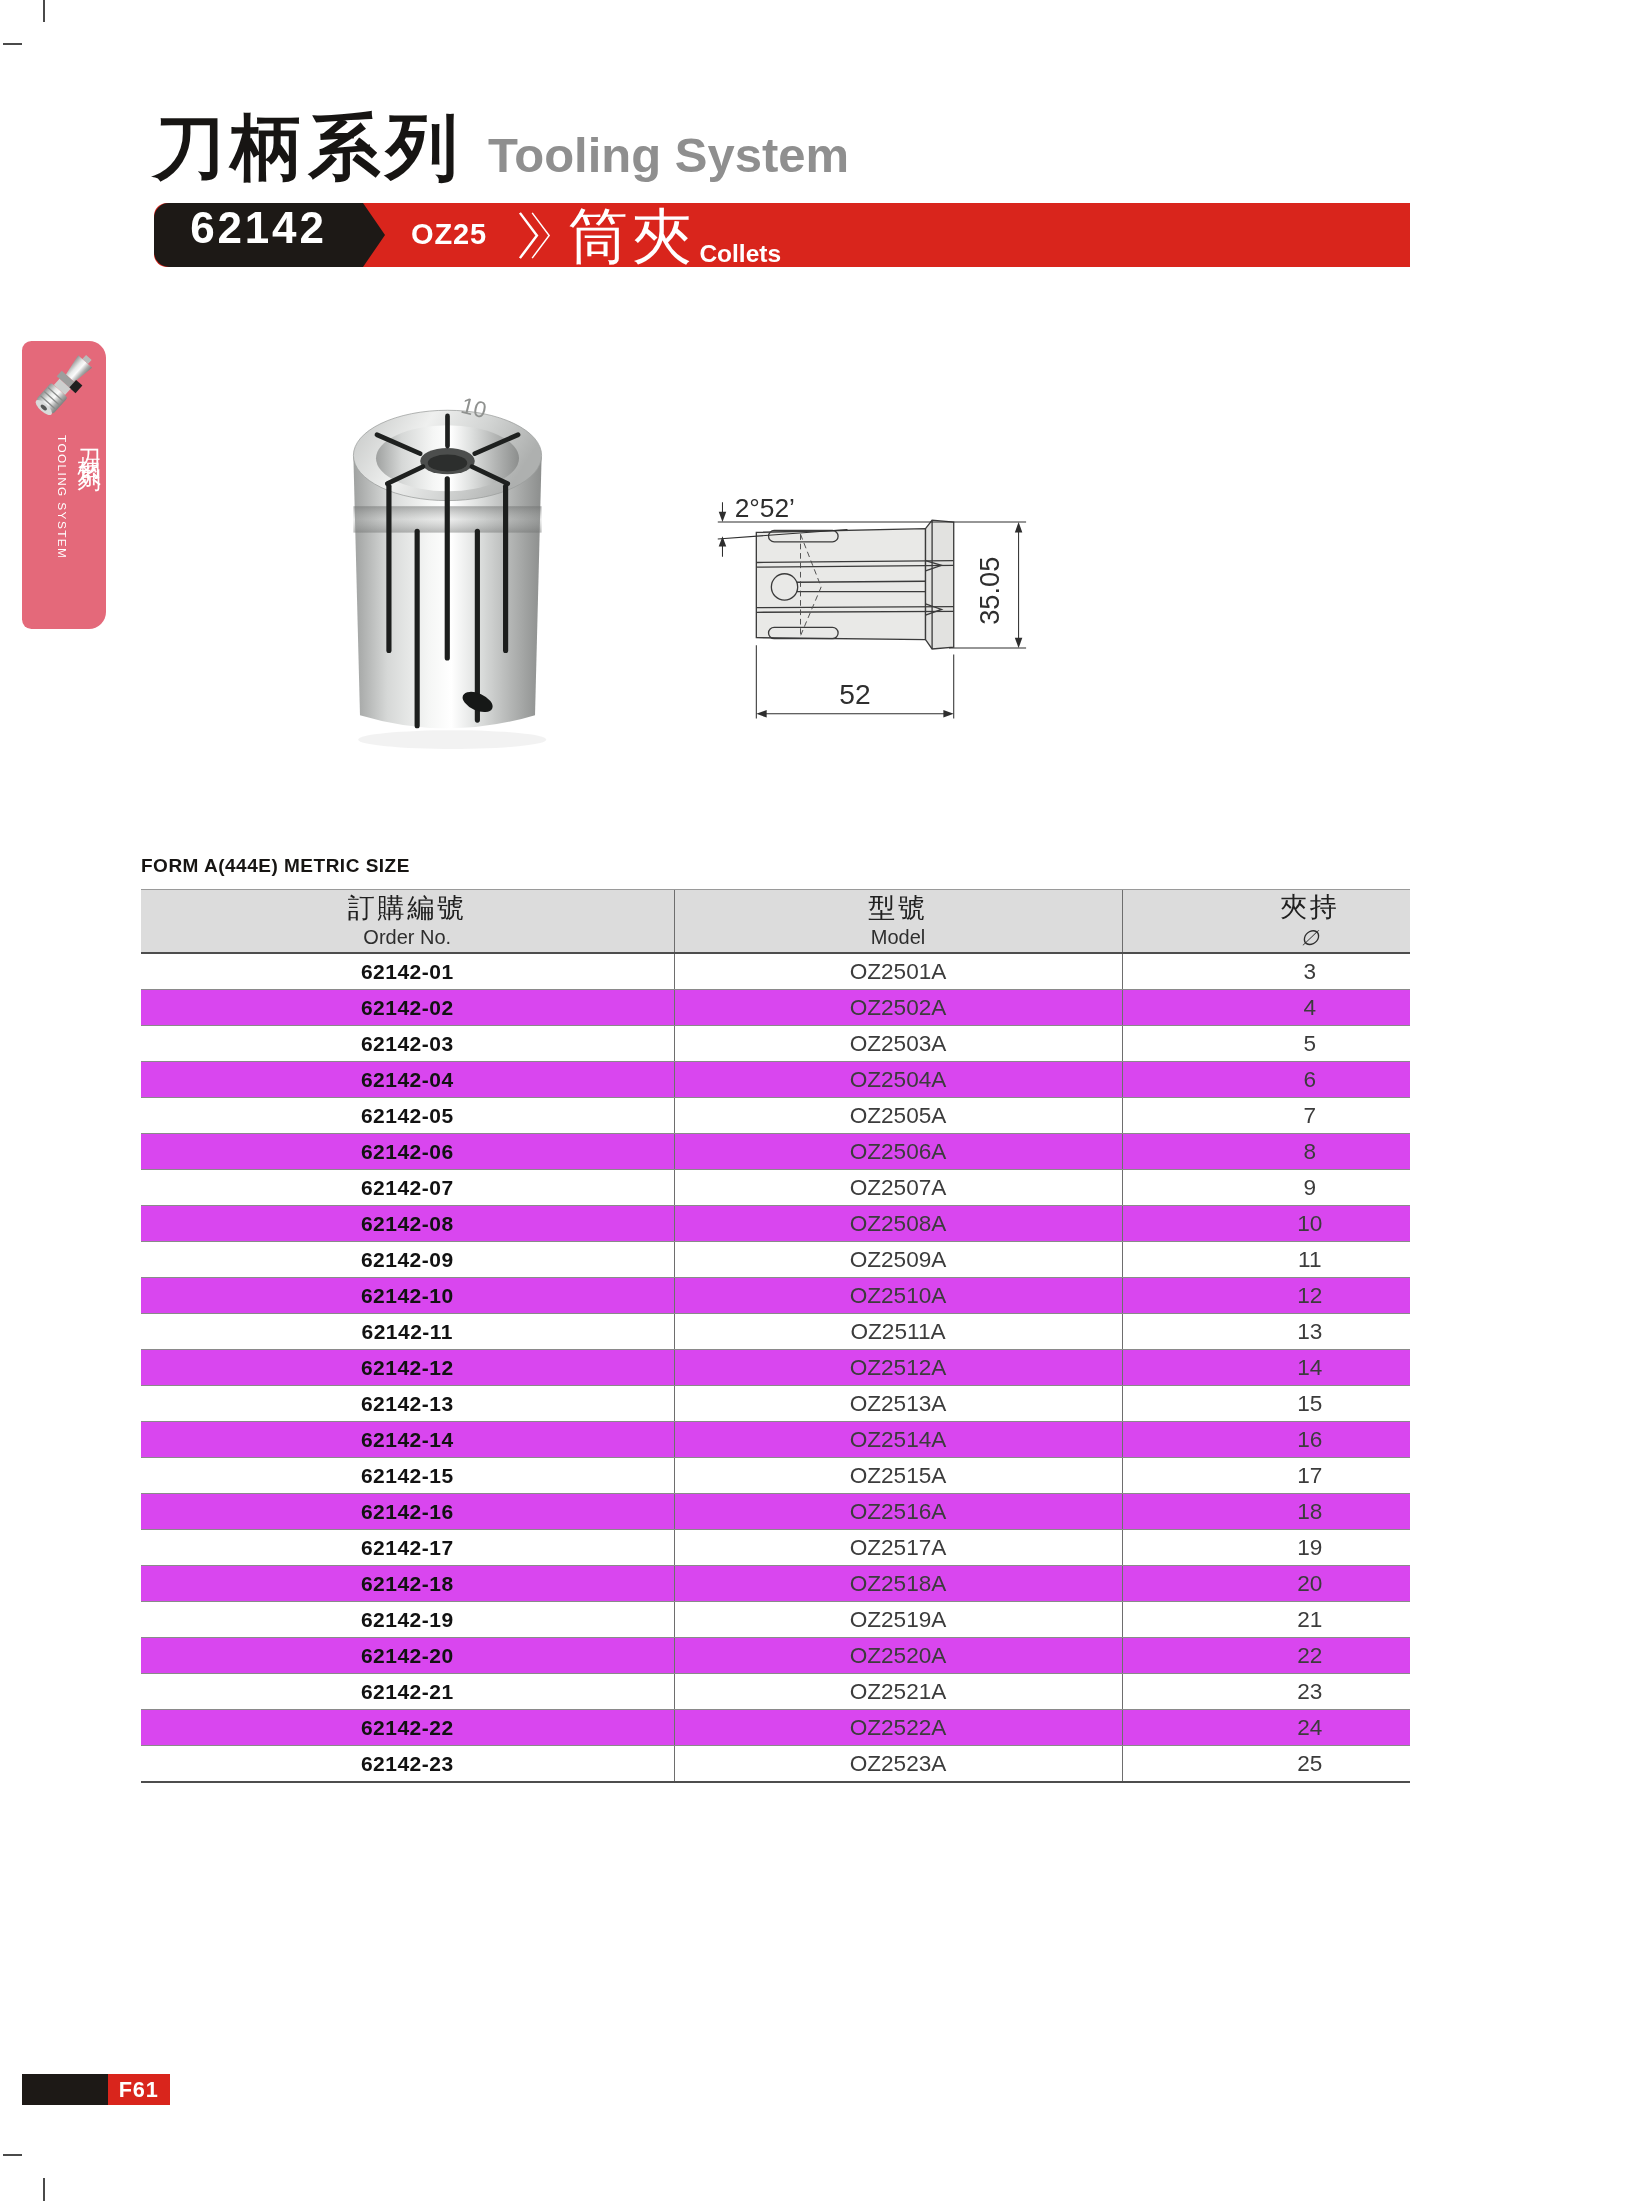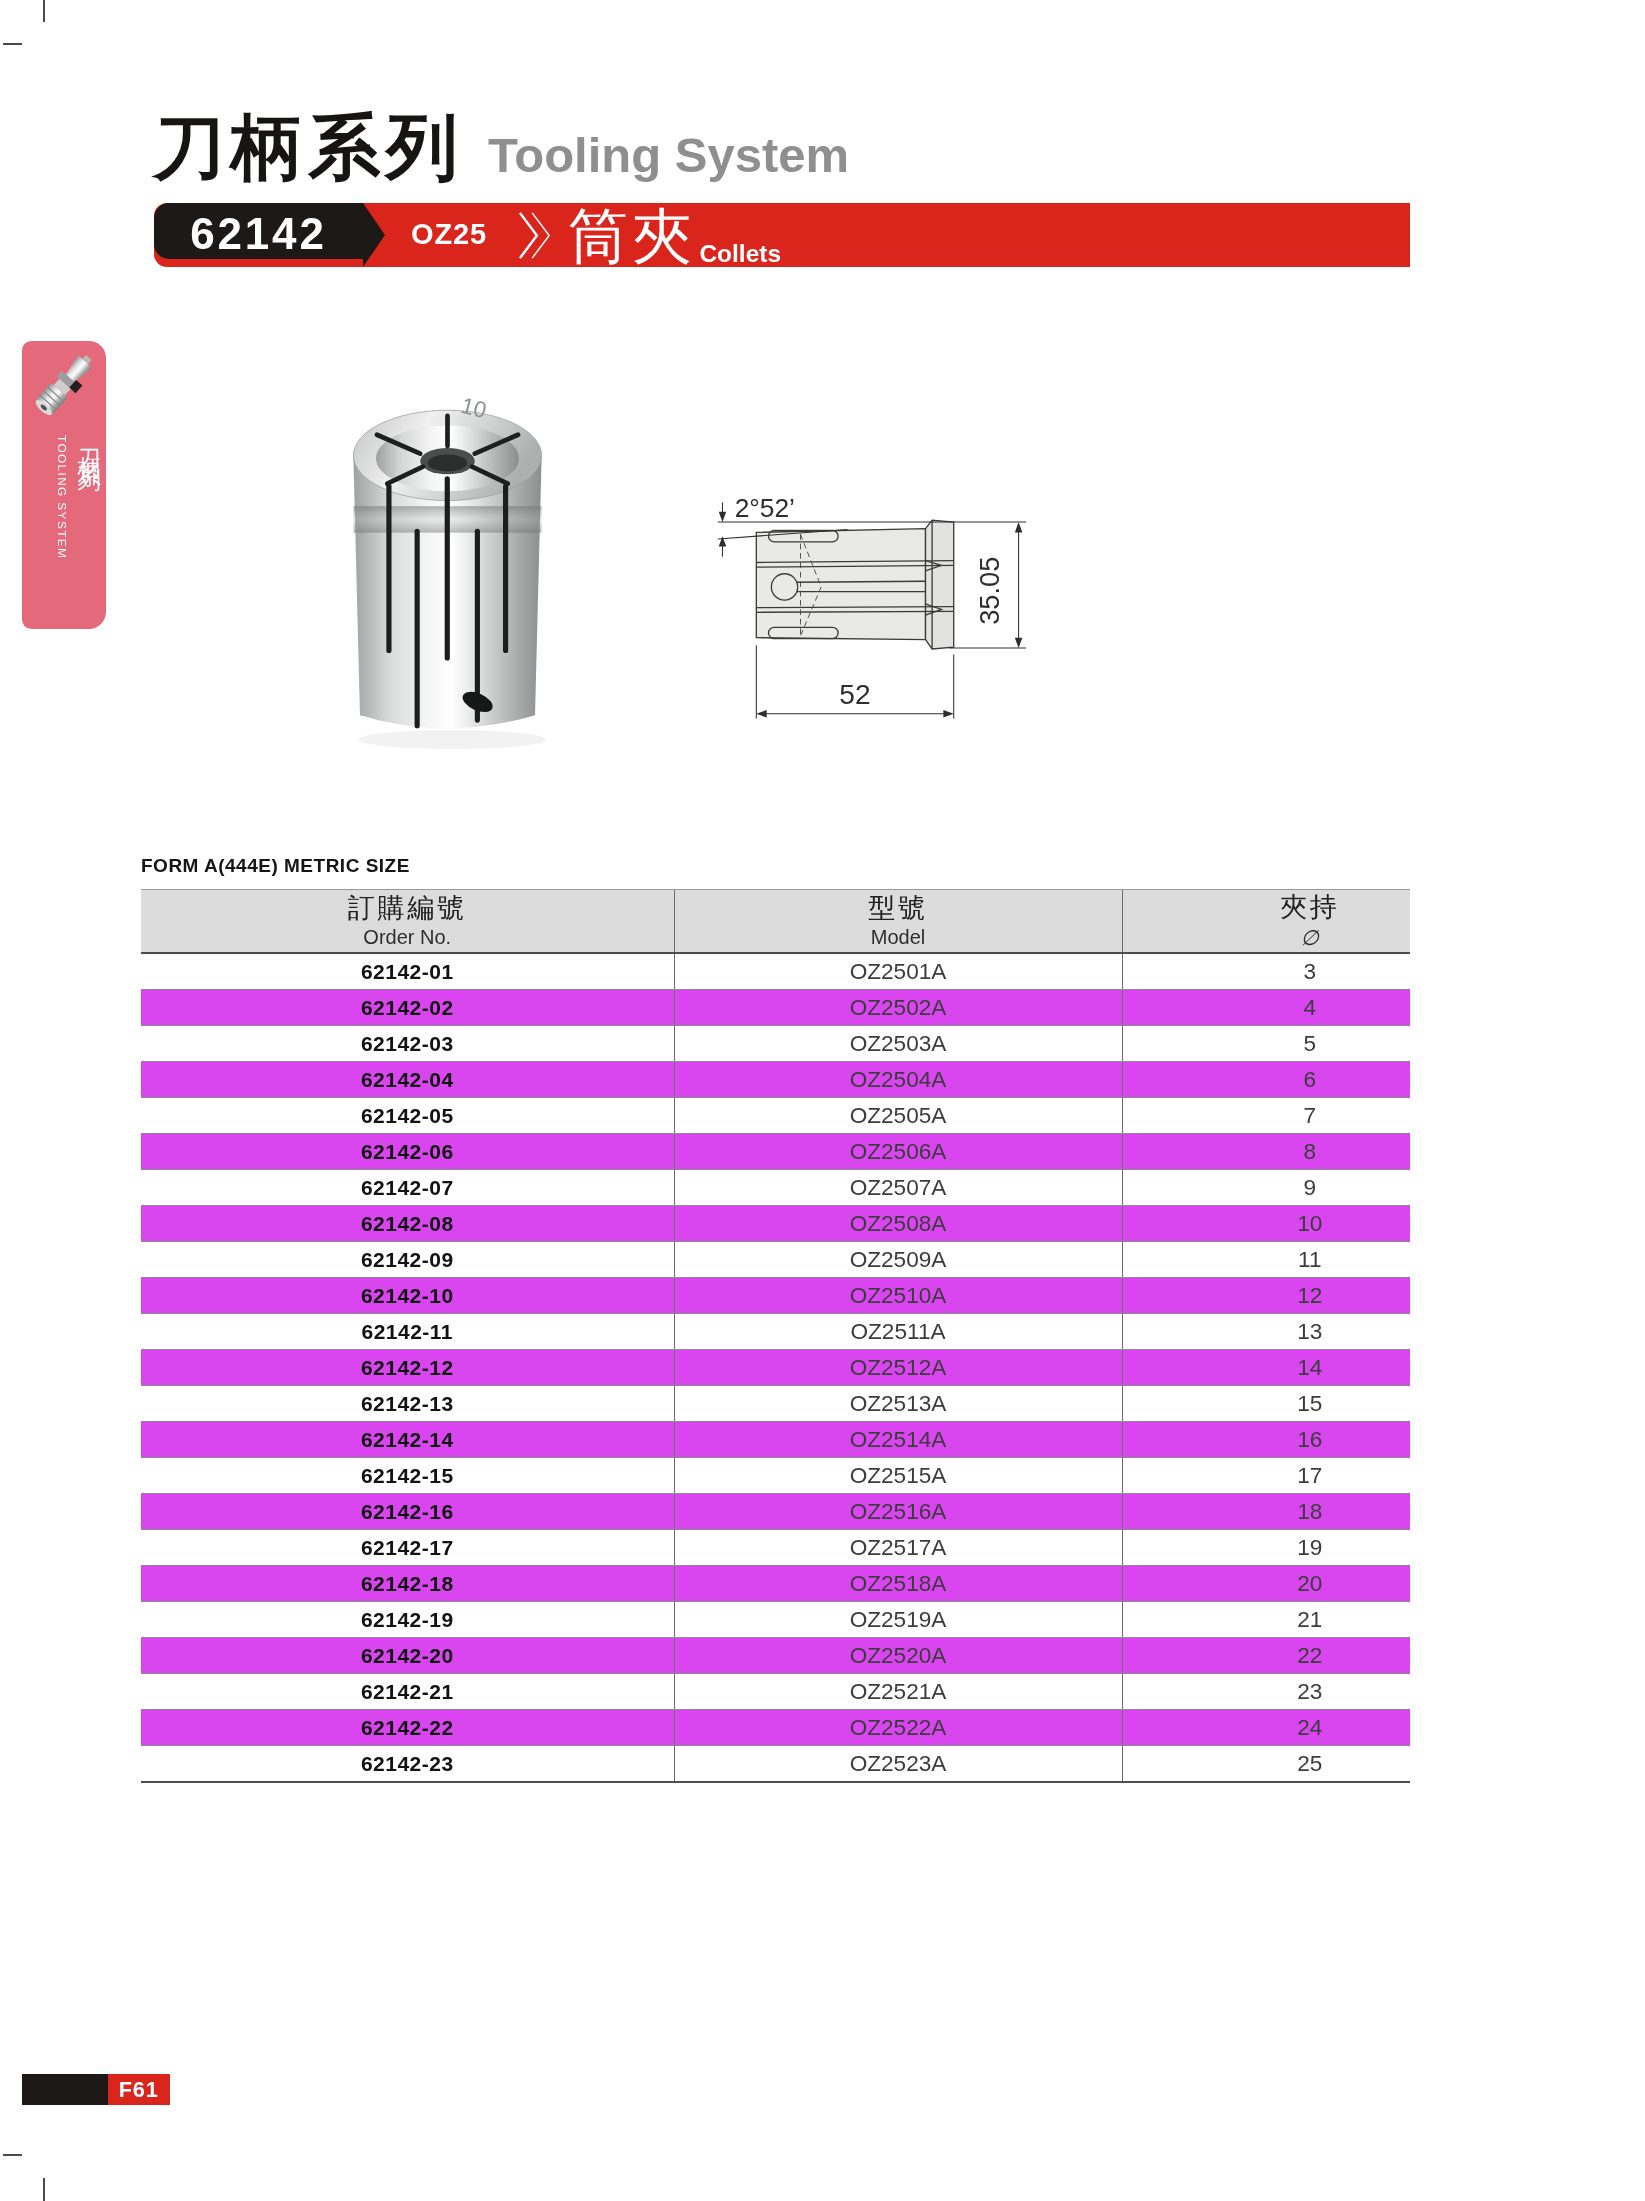--- a/index.html
+++ b/index.html
@@ -12,22 +12,22 @@
   
   .title-row{position:absolute;left:153px;top:111px;display:flex;align-items:baseline;white-space:nowrap;}
   .title-zh{font-size:72px;font-weight:700;color:#171513;letter-spacing:5.6px;line-height:1;}
   .title-en{font-size:49px;font-weight:700;color:#8f8f8f;margin-left:24.5px;line-height:1;}
   
   .banner{
     position:absolute;left:154px;top:203px;width:1343px;height:64px;
     background:var(--red,#d9251c);border-radius:13px 15px 15px 13px;
   }
   .banner-black{
-    position:absolute;left:0;top:0;bottom:8px;width:209px;background:var(--black,#1d1916);
-    border-radius:15px 0 0 15px;display:flex;align-items:flex-end;justify-content:center;
+    position:absolute;left:0;top:0;bottom:0;width:209px;background:var(--black,#1d1916);
+    border-radius:15px 0 0 15px;display:flex;align-items:flex-start;justify-content:center;
   }
   .banner-black::after{
     content:"";position:absolute;left:209px;top:0;width:0;height:0;
     border-top:32px solid transparent;border-bottom:32px solid transparent;
     border-left:22.6px solid var(--black,#1d1916);
   }
   .banner-code{font-size:44px;font-weight:700;color:#fff;letter-spacing:2.8px;}
   .banner-series{position:absolute;left:257px;top:0;height:64px;line-height:62px;font-size:29px;font-weight:700;color:#fff;letter-spacing:0.9px;text-align:center;}
   .banner-chevron{position:absolute;left:362px;top:7.5px;}
   .banner-product{position:absolute;left:414px;top:0;height:64px;display:flex;align-items:flex-end;padding-bottom:8.5px;}

